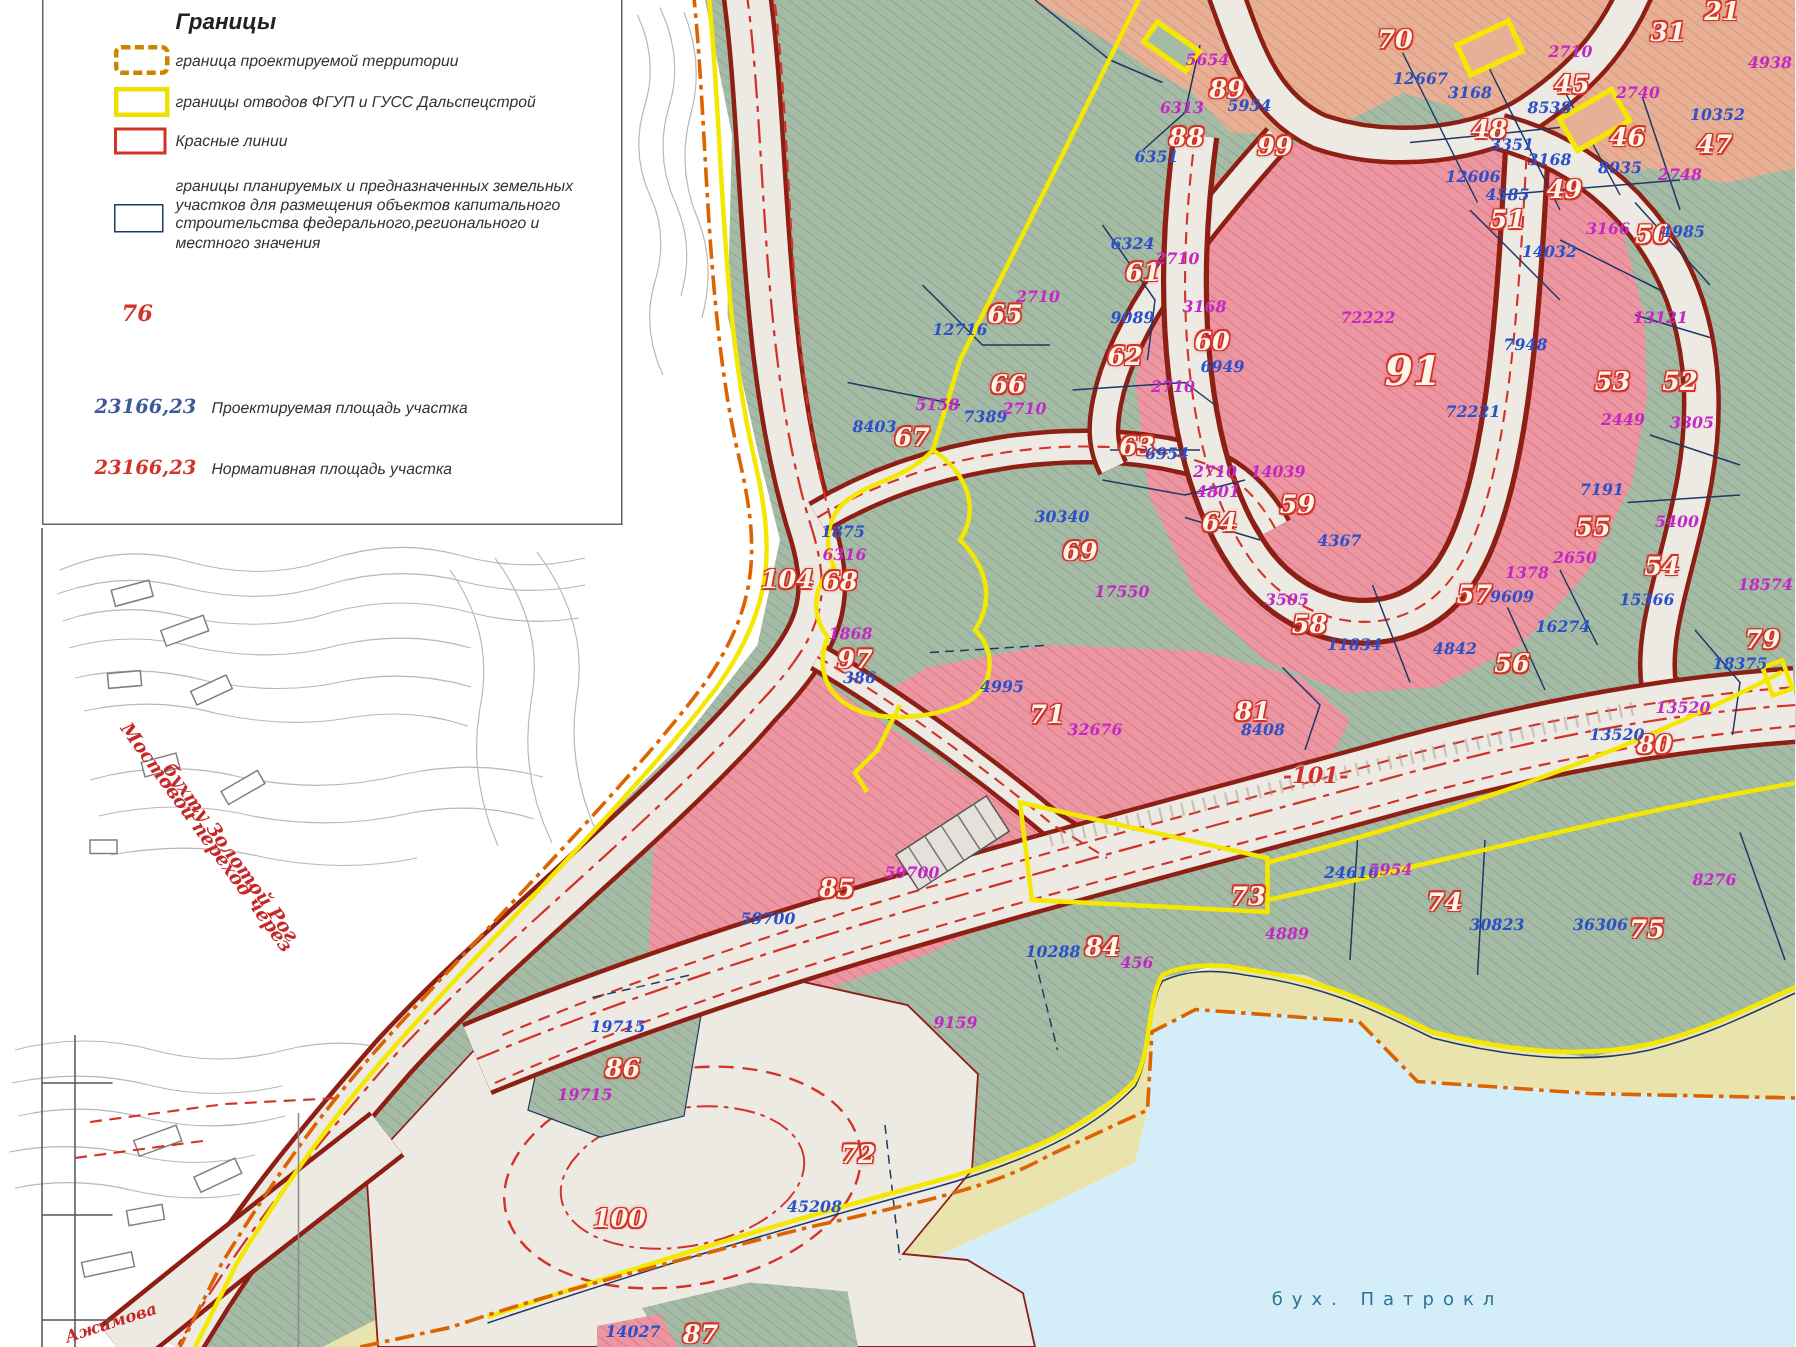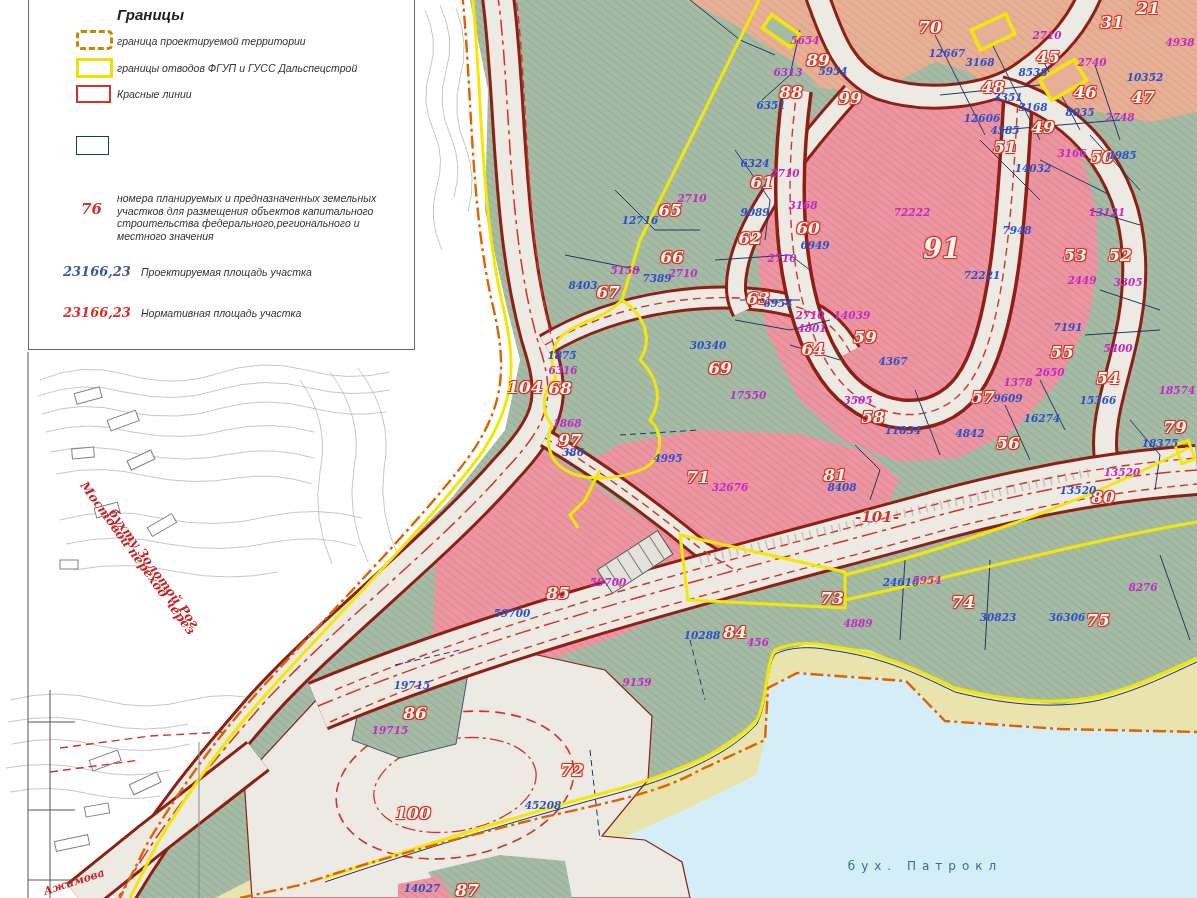--- a/index.html
+++ b/index.html
@@ -359,23 +359,23 @@
   <span class="sw sw-dashed" style="top:30px"></span>
   <span class="lg-text" style="top:35px">граница проектируемой территории</span>
 
   <span class="sw sw-yellow" style="top:58px"></span>
   <span class="lg-text" style="top:62px">границы отводов ФГУП и ГУСС Дальспецстрой</span>
 
   <span class="sw sw-red" style="top:85px"></span>
   <span class="lg-text" style="top:88px">Красные линии</span>
 
   <span class="sw sw-navy" style="top:136px"></span>
+  <span class="lg-text" style="top:118px">границы  планируемых и предназначенных земельных участков для размещения объектов капитального строительства федерального,регионального и местного значения</span>
 
   <span class="lg-num" style="left:52px;top:200px;font-size:15px;color:var(--red)">76</span>
-  <span class="lg-text" style="top:192px">номера планируемых и предназначенных земельных участков для размещения объектов капитального строительства федерального,регионального и местного значения</span>
 
   <span class="lg-num" style="left:34px;top:264px;font-size:13px;color:#3a5a9a">23166,23</span>
   <span class="lg-text" style="left:112px;top:266px">Проектируемая площадь участка</span>
 
   <span class="lg-num" style="left:34px;top:305px;font-size:13px;color:var(--red)">23166,23</span>
   <span class="lg-text" style="left:112px;top:307px">Нормативная площадь участка</span>
 </div>
 
 </div>
 

